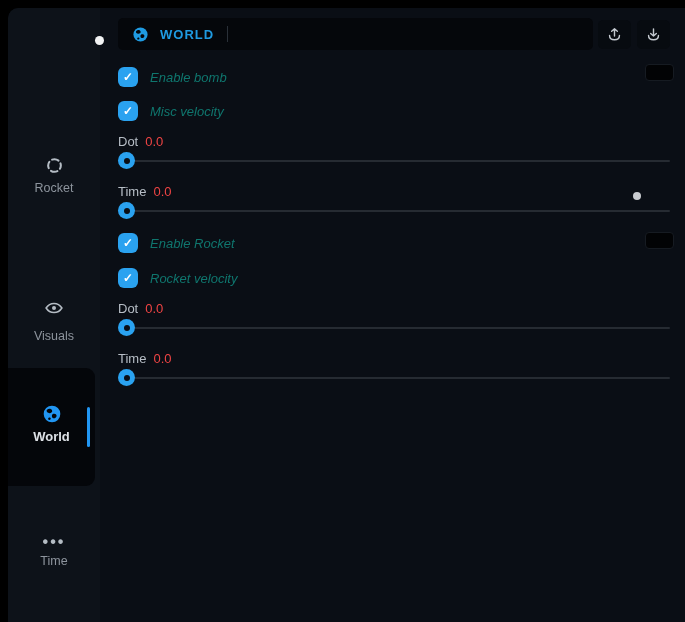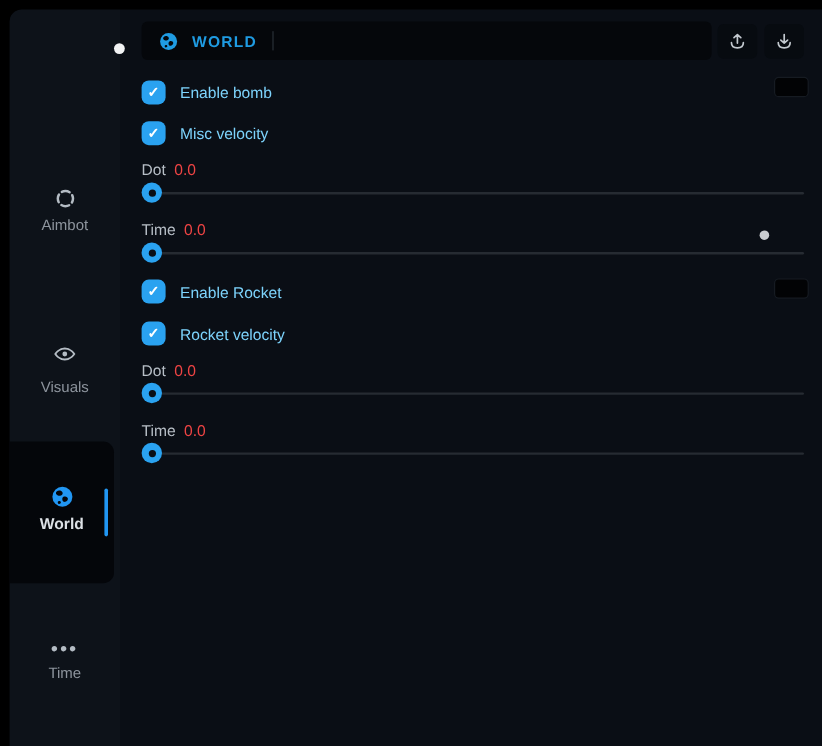--- a/index.html
+++ b/index.html
@@ -14,21 +14,21 @@
   .logo svg{display:block;margin:0 auto;}
   .logo-label{display:block;margin-top:5px;color:#cfc9bd;font-size:12px;font-weight:bold;
     letter-spacing:2px;}
   
   .nav-item{position:absolute;left:0;width:92px;display:flex;flex-direction:column;
     align-items:center;gap:6px;cursor:pointer;}
   .nav-label{color:#8d949d;font-size:12.5px;}
   .nav-icon{width:20px;height:20px;display:flex;align-items:center;justify-content:center;
     color:#b4bcc4;}
   .nav-aimbot{top:147px;}
-  .nav-visuals{top:277px;gap:11px;}
+  .nav-visuals{top:290px;gap:11px;}
   .nav-misc{top:528px;}
   .nav-misc .nav-icon{height:12px;}
   .ellipsis-glyph{color:#b4bcc4;font-size:16px;font-weight:bold;letter-spacing:2px;line-height:8px;}
   
   .nav-world-panel{position:absolute;left:0;top:360px;width:87px;height:118px;background:#04060a;
     border-radius:0 9px 9px 0;cursor:pointer;}
   .nav-world-inner{position:absolute;left:0;top:36px;width:87px;display:flex;flex-direction:column;
     align-items:center;gap:5px;}
   .nav-world-inner .nav-label{color:#dde1e6;font-weight:bold;font-size:13px;}
   .world-indicator{position:absolute;left:79px;top:39px;width:3px;height:40px;background:#2196f3;
@@ -47,21 +47,21 @@
   .dot-white{position:absolute;left:87px;top:28px;width:9px;height:9px;border-radius:50%;
     background:#f2f3f4;}
   .dot-gray{position:absolute;left:625px;top:184px;width:8px;height:8px;border-radius:50%;
     background:#c9ccd0;}
   
   .check-row{position:absolute;left:110px;display:flex;align-items:center;gap:12px;height:20px;
     cursor:pointer;}
   .checkbox{width:20px;height:20px;border-radius:6px;background:#2aa2f0;display:flex;
     align-items:center;justify-content:center;color:#fff;font-size:12px;font-weight:bold;
     flex:0 0 auto;}
-  .check-label{color:#7dd3fc;font-size:13px;}
+  .check-label{color:#0f766e;font-size:13px;font-style:italic;}
   .row-enable-bomb{top:59px;}
   .row-bomb-velocity{top:93px;}
   .row-enable-rocket{top:225px;}
   .row-rocket-velocity{top:260px;}
   
   .swatch{position:absolute;left:637px;width:29px;height:17px;border-radius:4px;background:#020305;
     border:1px solid #161b22;box-sizing:border-box;cursor:pointer;}
   .swatch-bomb{top:56px;}
   .swatch-rocket{top:224px;}
   
@@ -88,21 +88,21 @@
 
     <div class="sidebar">
 
 
       <div class="nav-item nav-aimbot">
         <span class="nav-icon">
           <svg width="19" height="19" viewBox="0 0 24 24" fill="none" stroke="#b4bcc4" stroke-width="2.6" stroke-linecap="round">
             <circle cx="12" cy="12" r="8" stroke-dasharray="8.5 4.1" stroke-dashoffset="4.2"></circle>
           </svg>
         </span>
-        <span class="nav-label">Aimbot</span>
+        <span class="nav-label">Rocket</span>
       </div>
 
       <div class="nav-item nav-visuals">
         <span class="nav-icon">
           <svg width="20" height="20" viewBox="0 0 24 24" fill="none" stroke="#b4bcc4" stroke-width="1.8">
             <path d="M2.5 12s3.5-5.5 9.5-5.5S21.5 12 21.5 12 18 17.5 12 17.5 2.5 12 2.5 12z"></path>
             <circle cx="12" cy="12" r="2.4" fill="#b4bcc4" stroke="none"></circle>
           </svg>
         </span>
         <span class="nav-label">Visuals</span>

